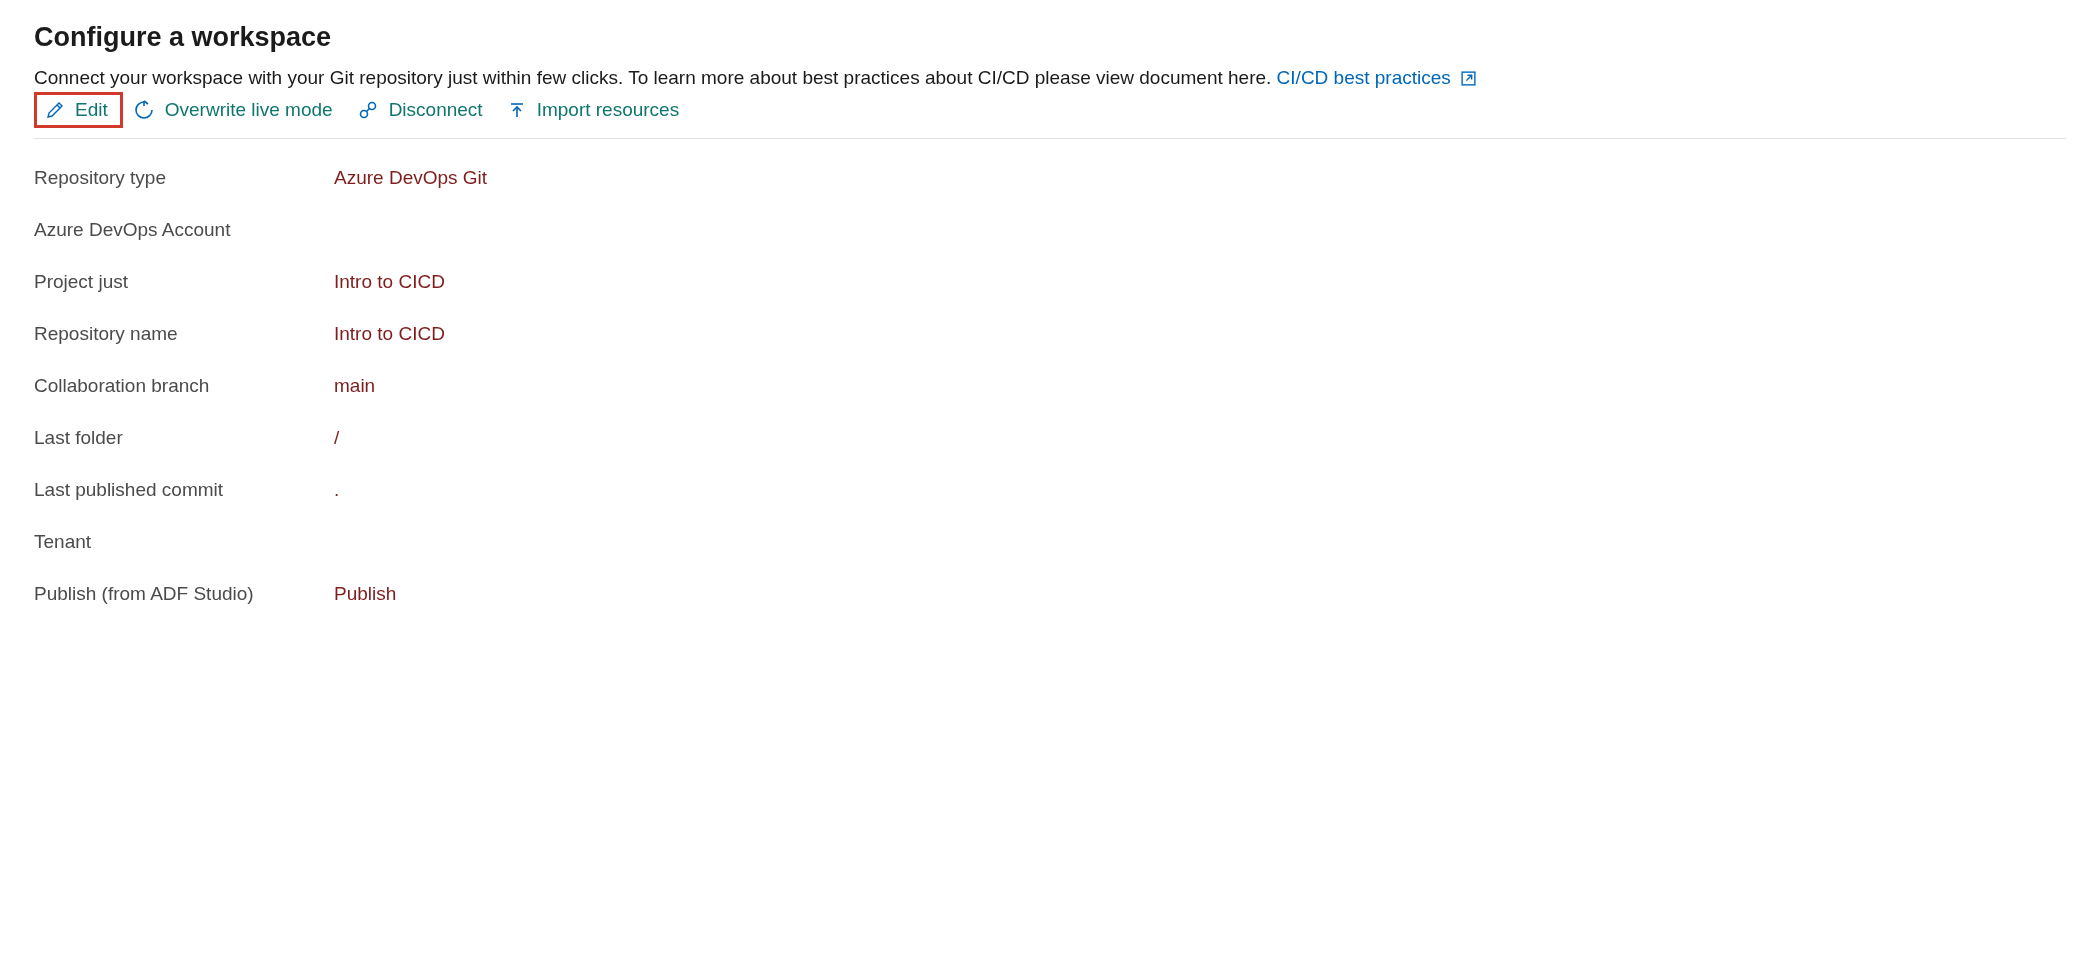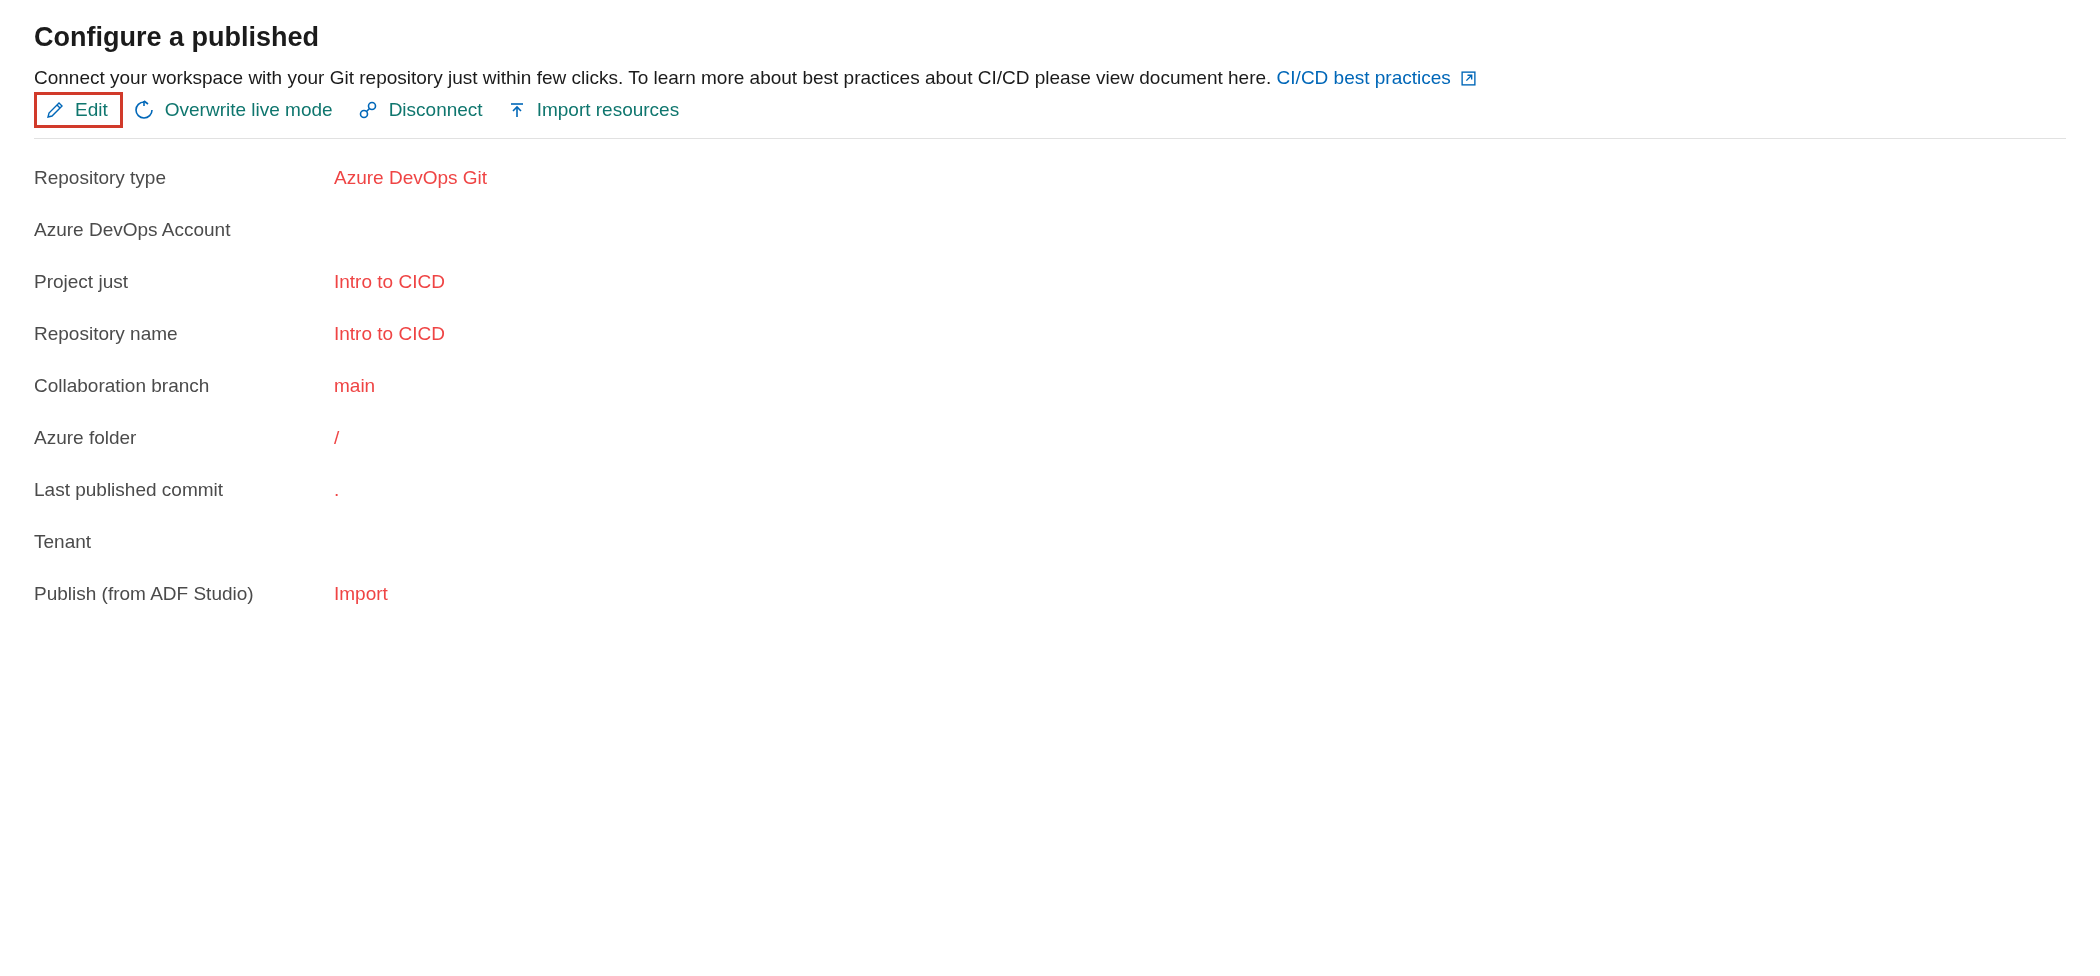--- a/index.html
+++ b/index.html
@@ -69,31 +69,31 @@
       align-items: baseline;
       margin-bottom: 30px;
     }
     .row .label {
       width: 300px;
       flex-shrink: 0;
       color: #4b4b4b;
       font-size: 19px;
     }
     .row .value {
-      color: #ef4444;
+      color: #7f1d1d;
       font-size: 19px;
     }
     svg { display: block; }
   </style>
 </head>
 <body>
 
 <div class="page">
 
-  <h1 class="page-title">Configure a published</h1>
+  <h1 class="page-title">Configure a workspace</h1>
 
   <p class="subtitle">
     <span>Connect your workspace with your Git repository just within few clicks. To learn more about best practices about CI/CD please view document here.</span>
     <a href="#">
       <span>CI/CD best practices</span>
       <span class="ext-icon">
         <svg width="17" height="17" viewBox="0 0 16 16" fill="none" stroke="#0067b8" stroke-width="1.3">
           <rect x="2" y="2" width="12" height="12"></rect>
           <path d="M6 10 L11 5"></path>
           <path d="M7 5 H11 V9"></path>
@@ -164,30 +164,30 @@
       </div>
       <div class="row">
         <div class="label">Repository name</div>
         <div class="value">Intro to CICD</div>
       </div>
       <div class="row">
         <div class="label">Collaboration branch</div>
         <div class="value">main</div>
       </div>
       <div class="row">
-        <div class="label">Azure folder</div>
+        <div class="label">Last folder</div>
         <div class="value">/</div>
       </div>
       <div class="row">
         <div class="label">Last published commit</div>
         <div class="value">.</div>
       </div>
       <div class="row">
         <div class="label">Tenant</div>
         <div class="value"></div>
       </div>
       <div class="row">
         <div class="label">Publish (from ADF Studio)</div>
-        <div class="value">Import</div>
+        <div class="value">Publish</div>
       </div>
     </div>
 
 </div>
 
 </body></html>

